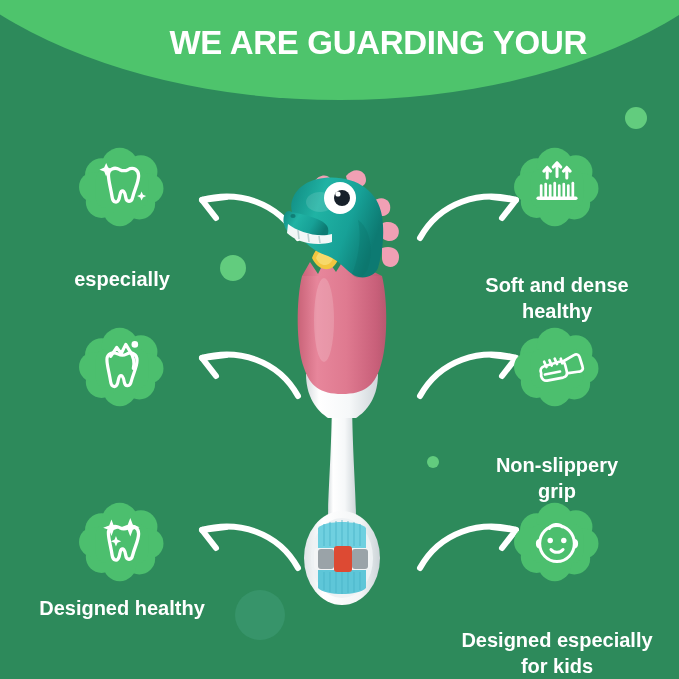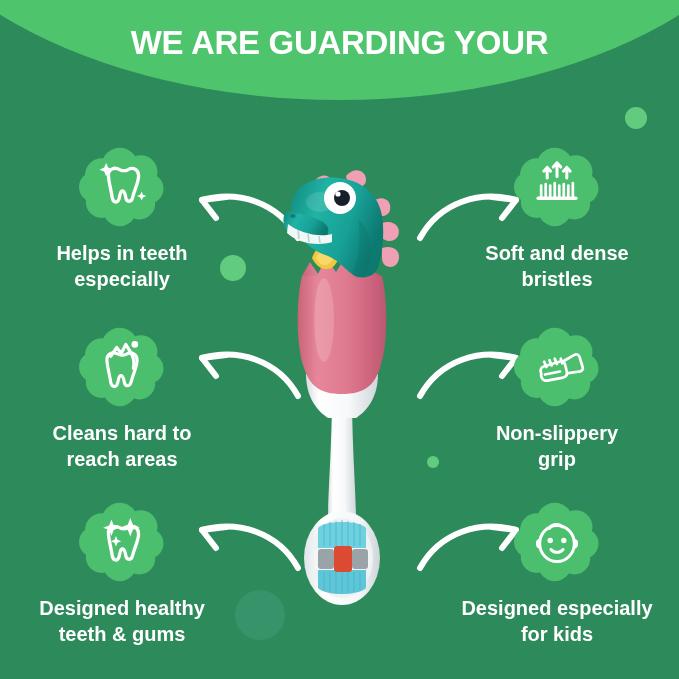--- a/index.html
+++ b/index.html
@@ -23,29 +23,29 @@
   }
   .soft-blob{
     position:absolute;border-radius:50%;
     background:#37946a;
   }
   .dot{position:absolute;border-radius:50%;background:#62cc7e;}
 
   
   .title{
     position:absolute;left:0;right:0;top:22px;
-    text-align:center;
+    text-align:right;
     color:#ffffff;
     font-weight:bold;
     font-size:33px;
     line-height:1.28;
     letter-spacing:-0.3px;
     font-family:"Liberation Sans", sans-serif;
     text-transform:uppercase;
-    padding:0 56px;
+    padding:0 92px;
     box-sizing:border-box;
   }
   .title .l2{display:block;}
 
   
   .feature{
     position:absolute;
     width:240px;
     display:flex;
     flex-direction:column;
@@ -59,21 +59,21 @@
   .feature .label{
     margin-top:8px;
     color:#ffffff;
     font-size:20px;
     font-weight:bold;
     line-height:1.3;
     text-align:center;
     width:230px;
   }
   .f-left{left:2px;}
-  .f-right{left:437px;}
+  .f-right{left:437px;gap:32px;}
   .row1{top:142px;}
   .row2{top:322px;}
   .row3{top:497px;}
 
   
   .arrow{position:absolute;}
 
   
   .product{position:absolute;left:262px;top:150px;width:160px;height:460px;}
 </style>
@@ -137,21 +137,21 @@
           <circle cx="38" cy="76" r="21"></circle>
             <circle cx="28" cy="56" r="20"></circle>
           <rect x="30" y="32" width="70" height="52" rx="14"></rect>
         </g>
         <path d="M47 40 C47 32, 55 29, 62 33 C66 35, 69 35, 73 33 C80 29, 87 33, 87 41 C87 50, 82 58, 79 70 C78 76, 71 77, 70 70 C69 62, 66 60, 64 62 C62 64, 62 70, 61 72 C59 78, 53 77, 52 70 C50 57, 47 48, 47 40 Z" fill="none" stroke="#ffffff" stroke-width="4.4" stroke-linejoin="round" stroke-linecap="round"></path>
         <path d="M44 24 l2.6 6.2 L53 33 l-6.4 2.6 L44 42 l-2.6-6.4 L35 33 l6.4-2.8 Z" fill="#ffffff"></path>
         <path d="M91 62 l1.8 4.2 L97 68 l-4.2 1.8 L91 74 l-1.8-4.2 L85 68 l4.2-1.8 Z" fill="#ffffff"></path>
       </svg>
     </div>
     <div class="label">
-      <span>Helps in teeth</span><br>
+      <br>
       <span>especially</span>
     </div>
   </div>
 
   <div class="feature f-left row2">
     <div class="badge">
       <svg width="130" height="112" viewBox="0 0 130 112">
         <g fill="#4cbf6e">
           <circle cx="38" cy="40" r="22"></circle>
             <circle cx="62" cy="28" r="24"></circle>
@@ -162,24 +162,20 @@
           <circle cx="38" cy="76" r="21"></circle>
             <circle cx="28" cy="56" r="20"></circle>
           <rect x="30" y="32" width="70" height="52" rx="14"></rect>
         </g>
         <path d="M45 46 C45 38, 53 35, 60 39 C64 41, 67 41, 71 39 C78 35, 85 39, 85 47 C85 56, 80 64, 77 76 C76 82, 69 83, 68 76 C67 68, 64 66, 62 68 C60 70, 60 76, 59 78 C57 84, 51 83, 50 76 C48 63, 45 54, 45 46 Z" fill="none" stroke="#ffffff" stroke-width="4.2" stroke-linejoin="round" stroke-linecap="round"></path>
         <path d="M50 42 L58 30 L64 38 L70 26 L76 36" fill="none" stroke="#ffffff" stroke-width="4.2" stroke-linejoin="round" stroke-linecap="round"></path>
         <path d="M76 36 C80 42, 82 50, 80 58" fill="none" stroke="#ffffff" stroke-width="4.2" stroke-linecap="round"></path>
         <circle cx="82" cy="26" r="4.4" fill="#ffffff"></circle>
       </svg>
     </div>
-    <div class="label">
-      <span>Cleans hard to</span><br>
-      <span>reach areas</span>
-    </div>
   </div>
 
   <div class="feature f-left row3">
     <div class="badge">
       <svg width="130" height="112" viewBox="0 0 130 112">
         <g fill="#4cbf6e">
           <circle cx="38" cy="40" r="22"></circle>
             <circle cx="62" cy="28" r="24"></circle>
           <circle cx="90" cy="36" r="22"></circle>
             <circle cx="100" cy="58" r="20"></circle>
@@ -190,21 +186,20 @@
           <rect x="30" y="32" width="70" height="52" rx="14"></rect>
         </g>
         <path d="M47 44 C47 36, 55 33, 62 37 C66 39, 69 39, 73 37 C80 33, 87 37, 87 45 C87 54, 82 62, 79 74 C78 80, 71 81, 70 74 C69 66, 66 64, 64 66 C62 68, 62 74, 61 76 C59 82, 53 81, 52 74 C50 61, 47 52, 47 44 Z" fill="none" stroke="#ffffff" stroke-width="4.4" stroke-linejoin="round" stroke-linecap="round"></path>
         <path d="M51 26 l3 8 l8 3 l-8 3 l-3 8 l-3-8 l-8-3 l8-3 Z" fill="#ffffff"></path>
         <path d="M76 24 l3.4 9 l9 3.4 l-9 3.4 l-3.4 9 l-3.4-9 l-9-3.4 l9-3.4 Z" fill="#ffffff"></path>
         <path d="M57 48 l2 5 l5 2 l-5 2 l-2 5 l-2-5 l-5-2 l5-2 Z" fill="#ffffff"></path>
       </svg>
     </div>
     <div class="label">
       <span>Designed healthy</span><br>
-      <span>teeth &amp; gums</span>
     </div>
   </div>
 
   <div class="feature f-right row1">
     <div class="badge">
       <svg width="130" height="112" viewBox="0 0 130 112">
         <g fill="#4cbf6e">
           <circle cx="38" cy="40" r="22"></circle>
             <circle cx="62" cy="28" r="24"></circle>
           <circle cx="90" cy="36" r="22"></circle>
@@ -228,21 +223,21 @@
           <line x1="68" y1="54" x2="68" y2="70"></line>
           <line x1="74" y1="52" x2="74" y2="70"></line>
           <line x1="80" y1="54" x2="80" y2="70"></line>
           <line x1="86" y1="51" x2="86" y2="70"></line>
         </g>
         <line x1="40" y1="71" x2="90" y2="71" stroke="#ffffff" stroke-width="4.6" stroke-linecap="round"></line>
       </svg>
     </div>
     <div class="label">
       <span>Soft and dense</span><br>
-      <span>bristles</span>
+      <span>healthy</span>
     </div>
   </div>
 
   <div class="feature f-right row3">
     <div class="badge">
       <svg width="130" height="112" viewBox="0 0 130 112">
         <g fill="#4cbf6e">
           <circle cx="38" cy="40" r="22"></circle>
             <circle cx="62" cy="28" r="24"></circle>
           <circle cx="90" cy="36" r="22"></circle>

